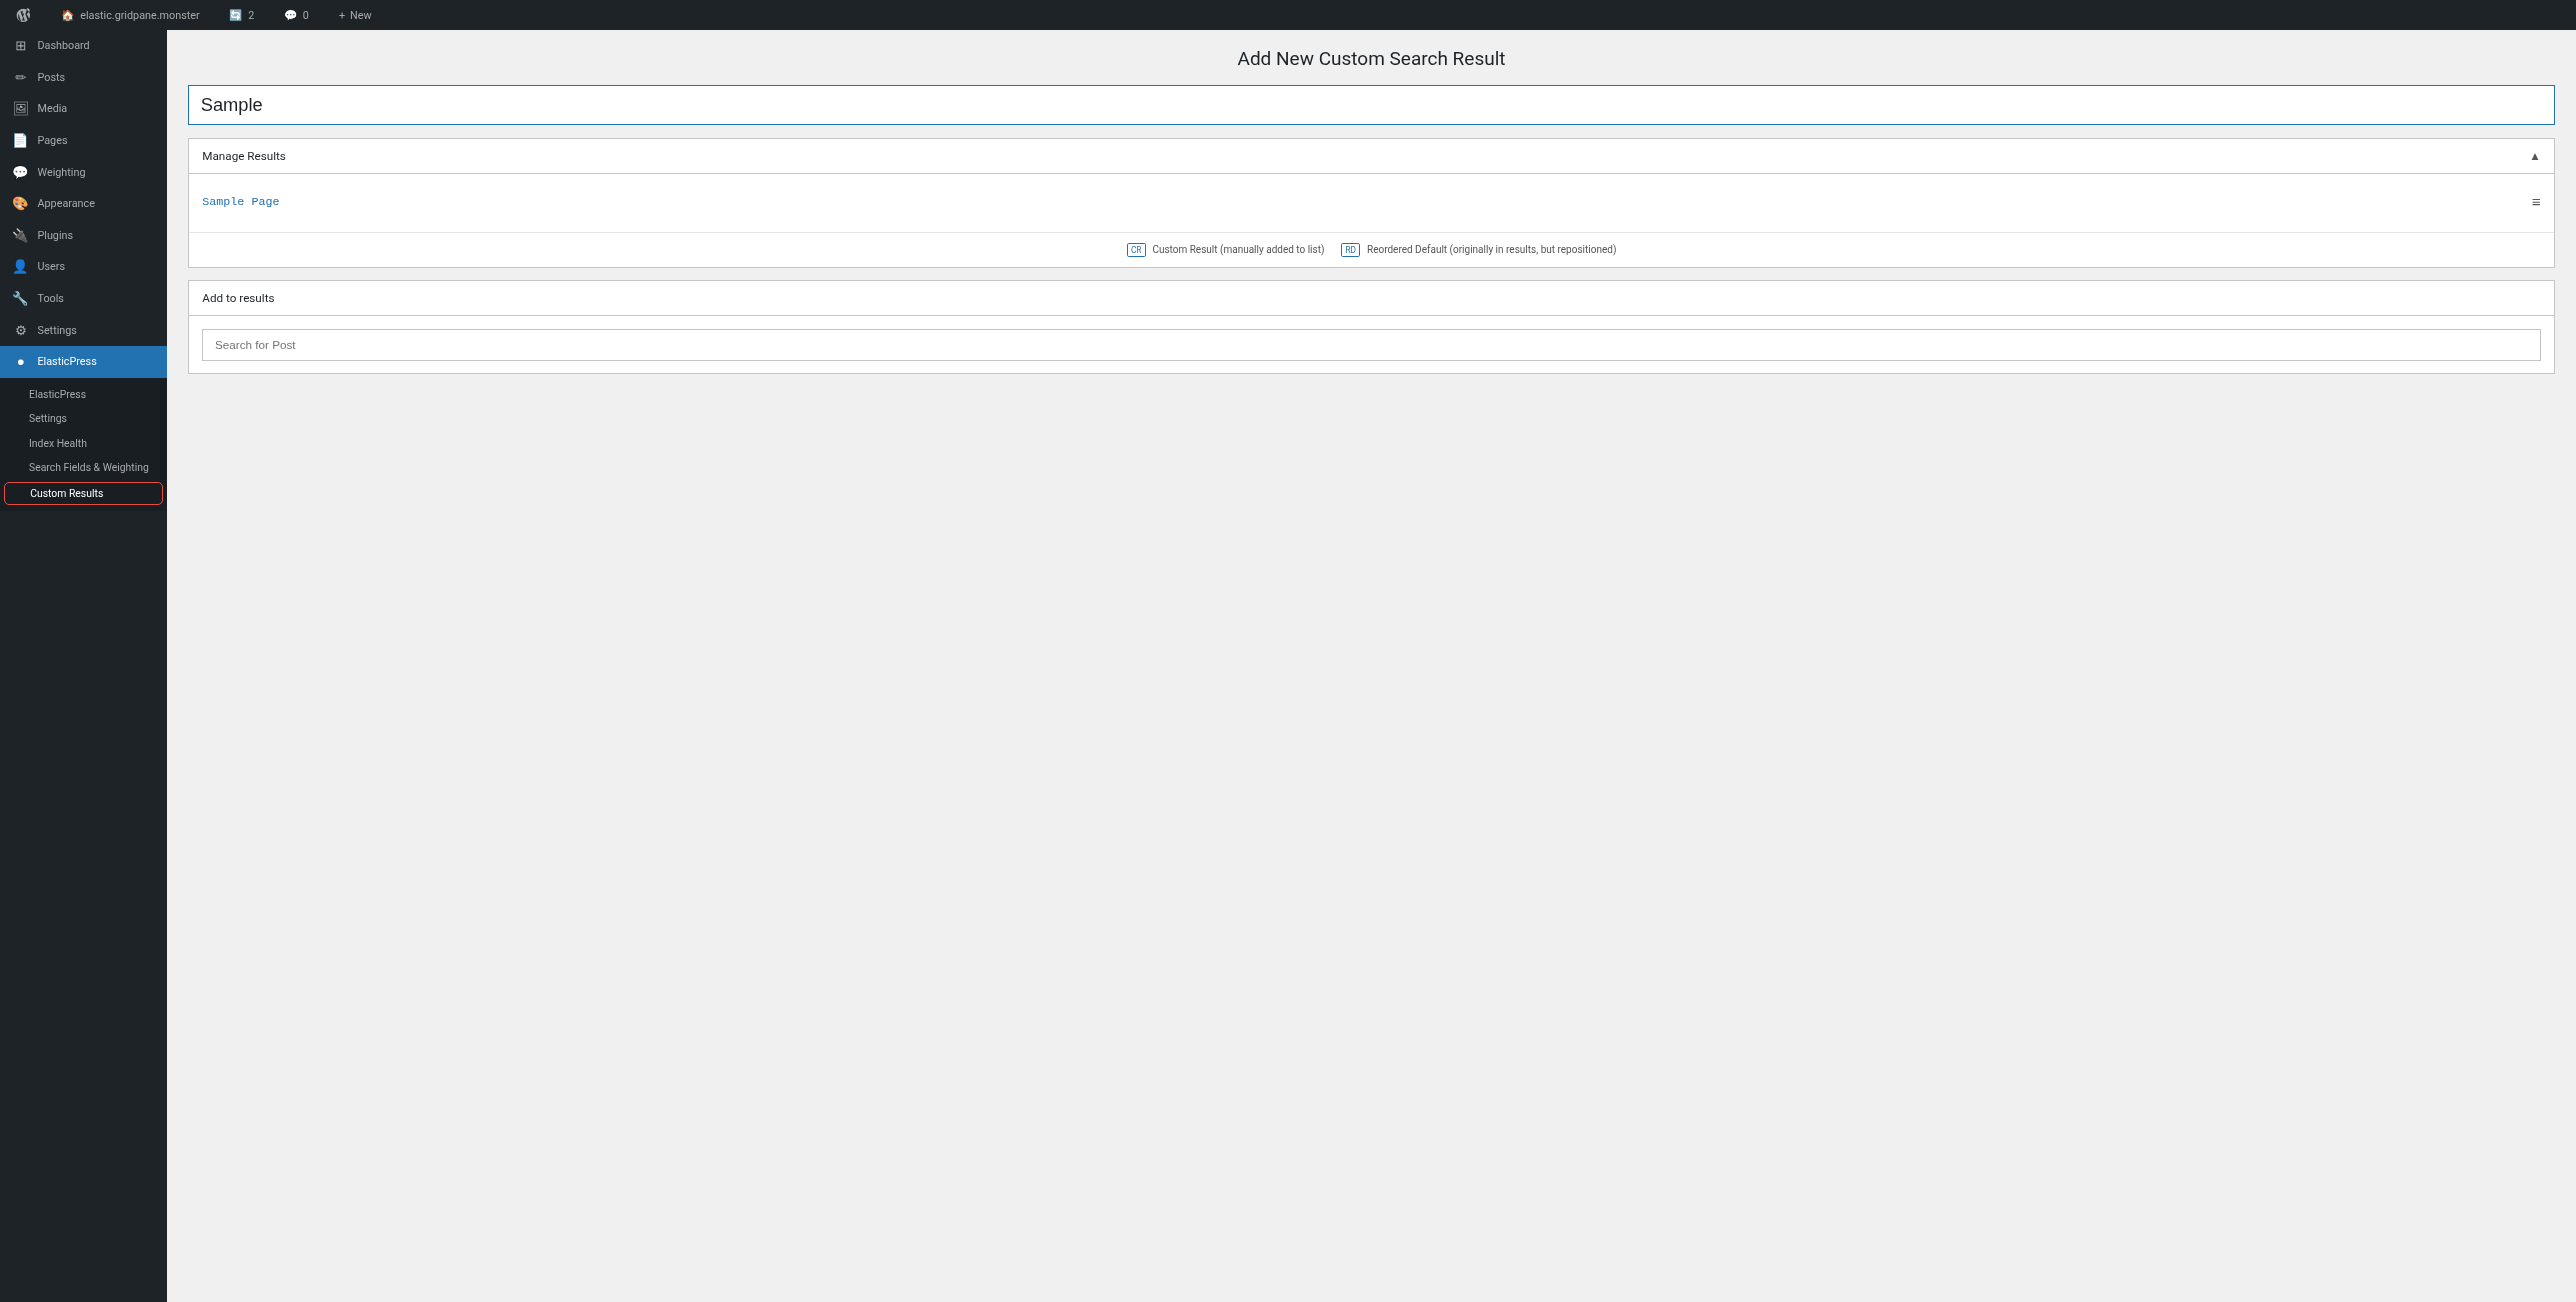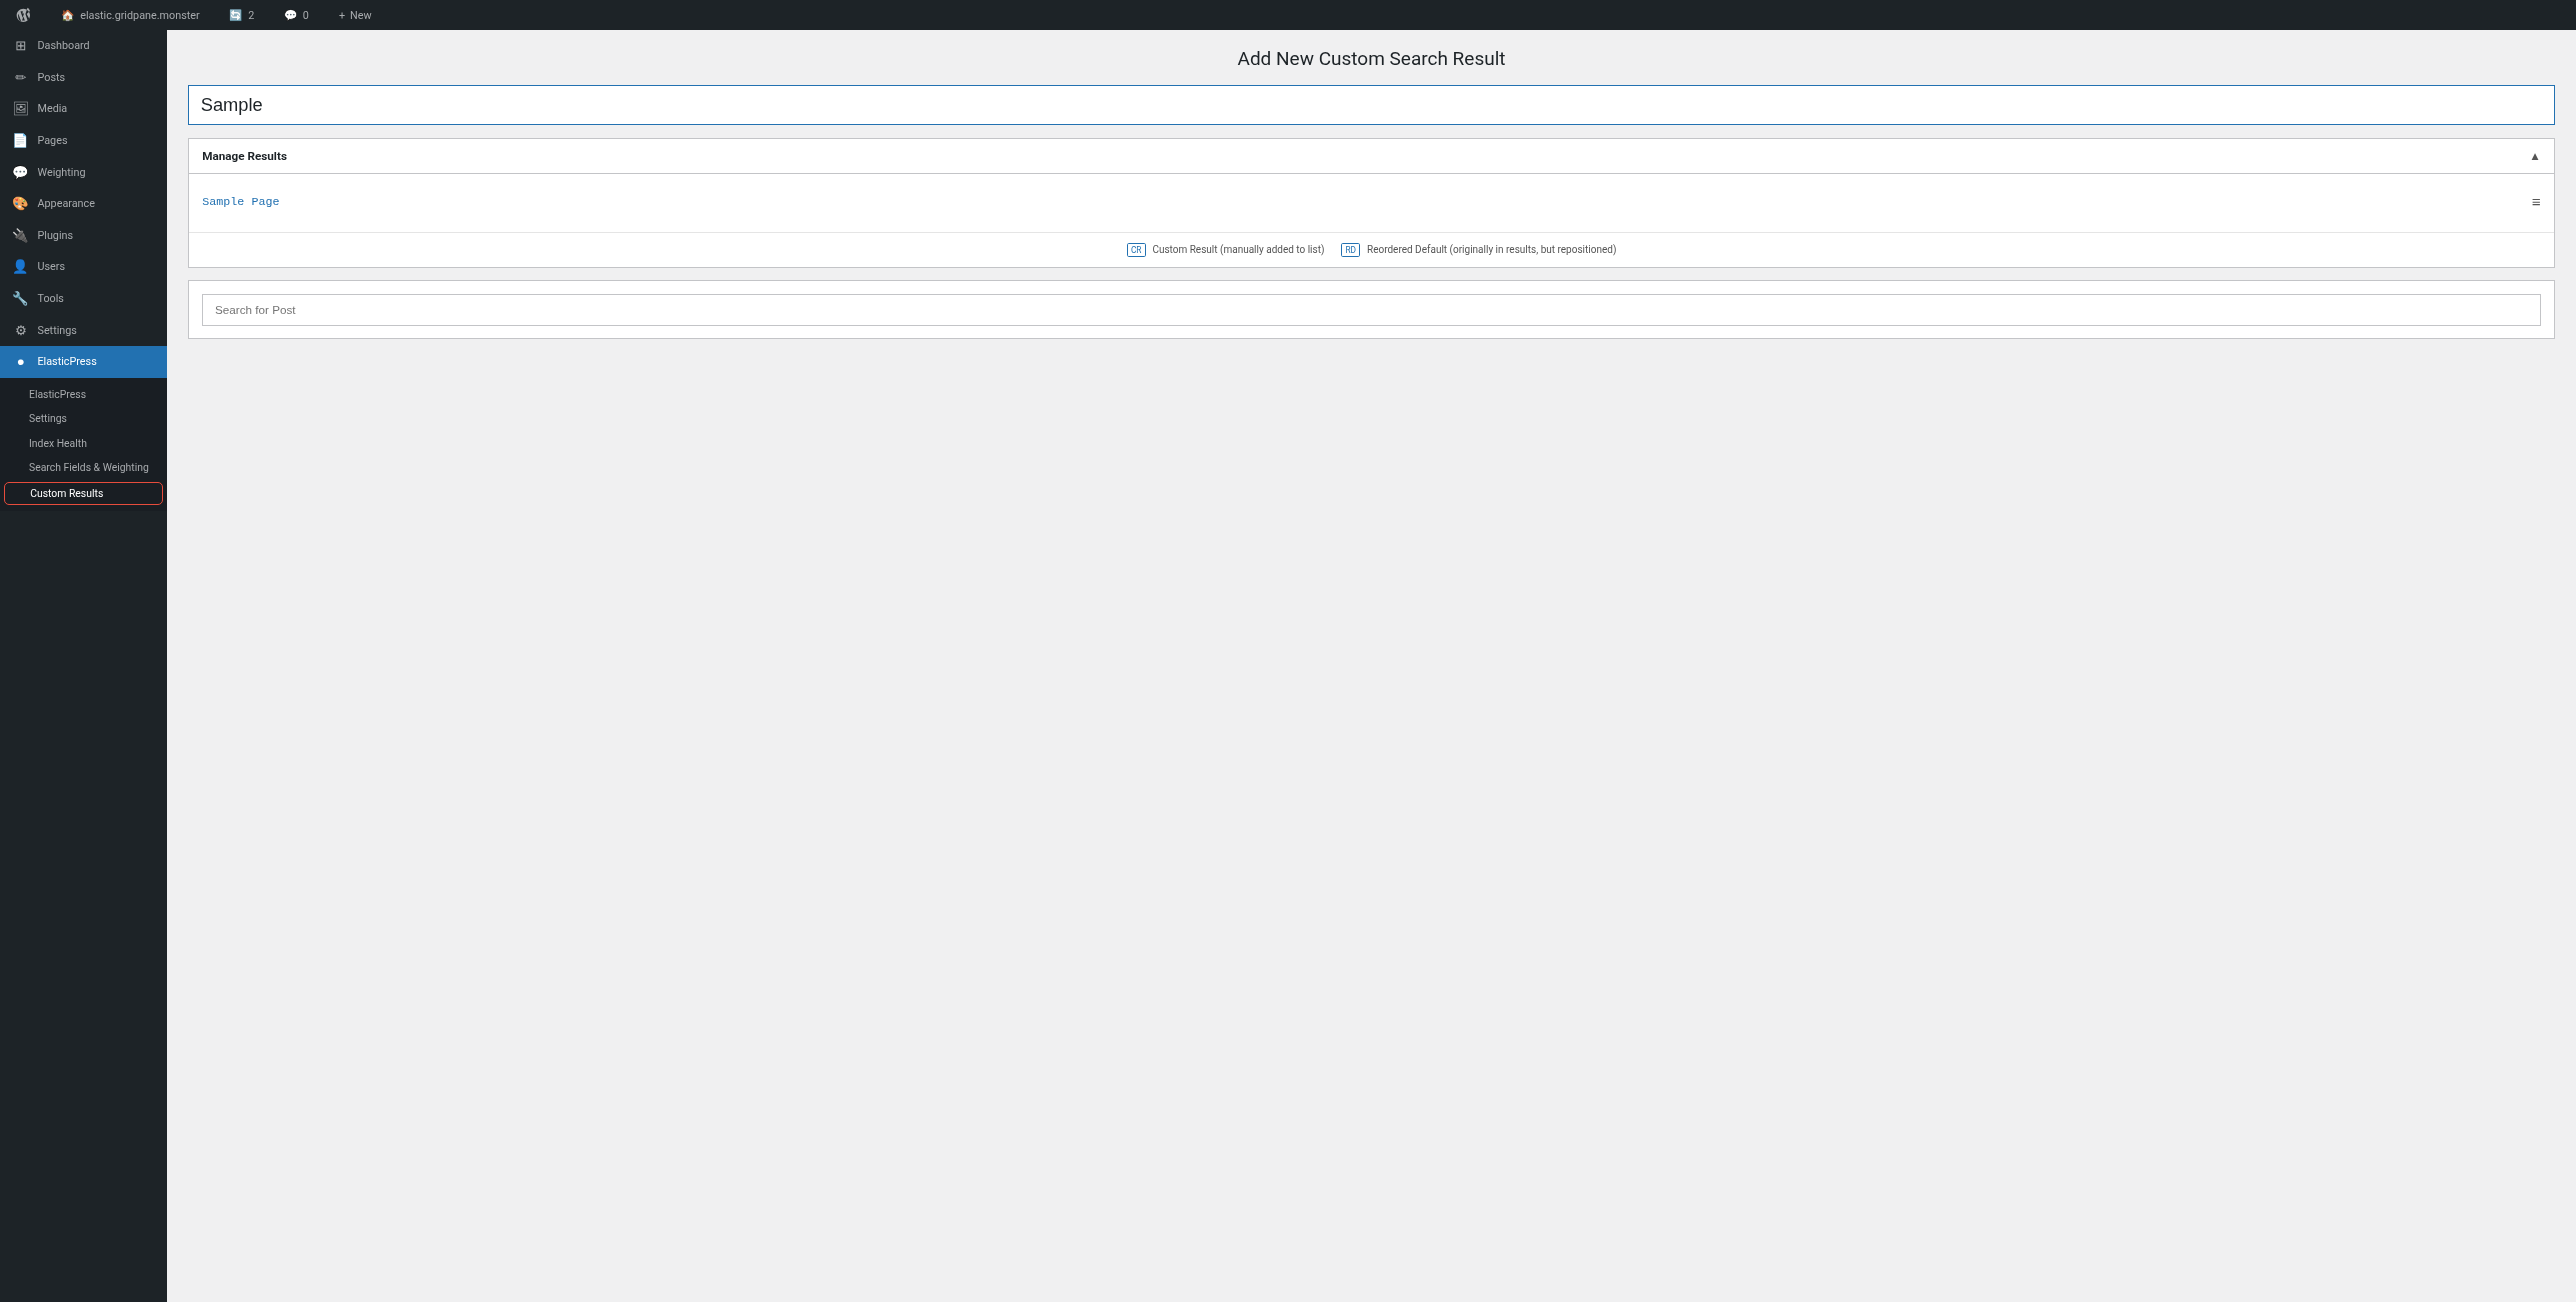--- a/index.html
+++ b/index.html
@@ -114,21 +114,21 @@
     .panel-header {
       display: flex;
       align-items: center;
       justify-content: space-between;
       padding: 10px 13.3px;
       border-bottom: 0.8px solid #c3c4c7;
       background: #fff;
     }
     .panel-header-title {
       font-size: 11.7px;
-      font-weight: 700;
+      font-weight: 400;
       color: #1d2327;
     }
     .panel-collapse-icon {
       color: #555;
       font-size: 11.7px;
       cursor: pointer;
     }
 
     .panel-body {
       padding: 12.5px 13.3px;
@@ -318,19 +318,22 @@
         </span>
         <span>
           <span class="legend-badge">RD</span>
           <span>Reordered Default (originally in results, but repositioned)</span>
         </span>
       </div>
     </div>
 
     
     <div class="panel">
+      <div class="panel-header">
+        <span class="panel-header-title">Add to results</span>
+      </div>
       <div class="panel-body">
         <input type="text" class="search-post-input" placeholder="Search for Post" style="">
       </div>
     </div>
   </div>
 </div>
 
 
 </body></html>

